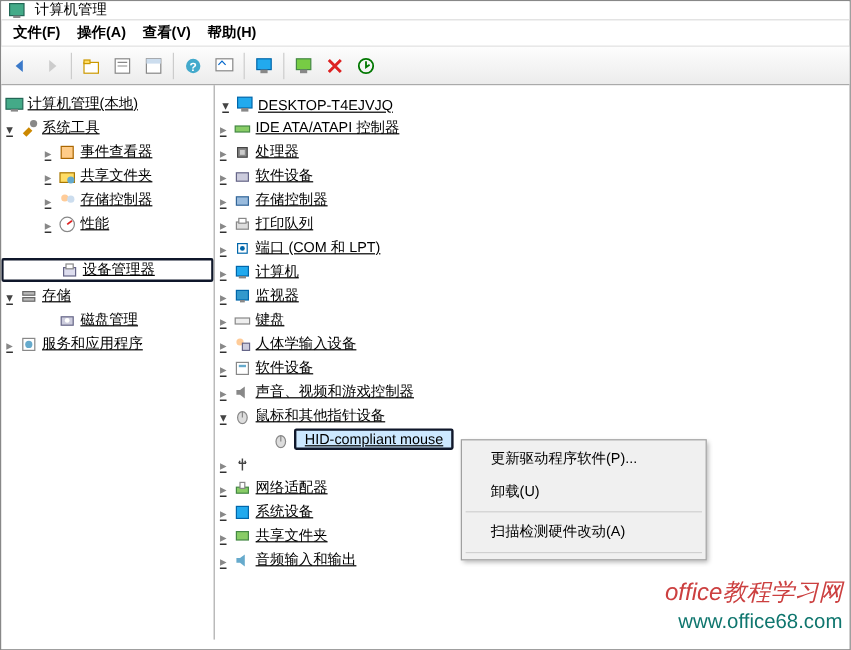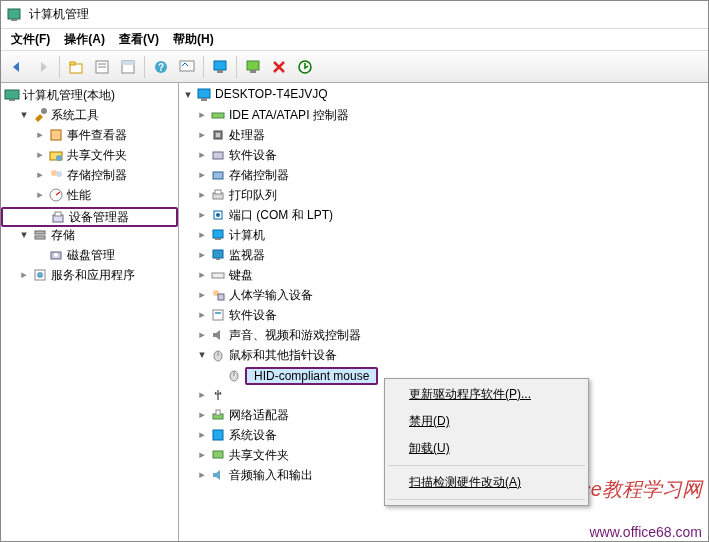--- a/index.html
+++ b/index.html
@@ -1,44 +1,44 @@
 <!DOCTYPE html>
 <html><head>
 <meta charset="utf-8">
 <style>
   * { box-sizing: border-box; font-family: "Microsoft YaHei", "Segoe UI", Tahoma, sans-serif; }
   body { margin: 0; padding: 0; width: 709px; height: 542px; background: #fff; font-size: 12px; color: #000; border: 1px solid #888; position: relative; overflow: hidden; }
-  .titlebar { height: 28px; display: flex; align-items: center; padding: 0 4px; gap: 4px; background: #fff; border-bottom: 1px solid #ddd; }
+  .titlebar { height: 16px; display: flex; align-items: center; padding: 0 4px; gap: 4px; background: #fff; border-bottom: 1px solid #ddd; }
   .titlebar .title { font-size: 12px; }
   .menubar { height: 22px; display: flex; align-items: center; padding: 0 4px; gap: 2px; border-bottom: 1px solid #ddd; }
   .menubar .menu { padding: 2px 6px; cursor: default; font-weight: bold; }
   .toolbar { height: 32px; display: flex; align-items: center; padding: 0 4px; gap: 2px; border-bottom: 1px solid #aaa; background: linear-gradient(#fdfdfd,#ececec); }
   .tbtn { width: 24px; height: 24px; display: flex; align-items: center; justify-content: center; border: 1px solid transparent; }
   .tbtn svg { display: block; }
   .sep { width: 1px; height: 22px; background: #ccc; margin: 0 2px; }
   .main { display: flex; height: calc(100% - 24px - 22px - 32px); }
   .leftpane { width: 178px; border-right: 1px solid #aaa; overflow: hidden; padding: 4px 0; }
   .rightpane { flex: 1; overflow: hidden; padding: 4px 0; position: relative; }
-  .tree-item { display: flex; align-items: flex-start; height: 20px; cursor: default; white-space: nowrap; }
+  .tree-item { display: flex; align-items: flex-end; height: 20px; cursor: default; white-space: nowrap; text-decoration: underline; }
   .twisty { width: 14px; height: 14px; display: inline-flex; align-items: center; justify-content: center; color: #666; font-size: 11px; }
   .twisty.expanded::before { content: "▾"; color: #444; }
   .twisty.collapsed::before { content: "▸"; color: #888; }
   .ticon { width: 16px; height: 16px; margin: 0 3px 0 1px; display: inline-flex; align-items: center; justify-content: center; }
   .indent0 { padding-left: 2px; }
-  .indent1 { padding-left: 16px; }
+  .indent1 { }
   .indent2 { padding-left: 32px; }
-  .highlight-box { border: 2px solid #701a75; border-radius: 2px; }
+  .highlight-box { border: 2px solid #0f172a; border-radius: 2px; margin-top: 20px; }
   .selected { background: #cce8ff; }
   .context-menu { position: absolute; background: #f0f0f0; border: 1px solid #a0a0a0; box-shadow: 2px 2px 4px rgba(0,0,0,0.3); padding: 2px; min-width: 205px; z-index: 10; }
-  .context-item { padding: 5px 20px 5px 22px; cursor: default; text-decoration: underline; }
+  .context-item { padding: 5px 20px 5px 22px; cursor: default; }
   .context-sep { border-top: 1px solid #d0d0d0; margin: 3px 1px; }
   .ctx-highlight { border: 2px solid #e08820; background: #cce8ff; padding: 3px 18px 3px 20px; }
   .watermark { position: absolute; right: 6px; bottom: 4px; text-align: right; line-height: 1.3; font-family: "KaiTi","STKaiti",serif; }
   .watermark .line1 { color: #cc4040; font-size: 20px; font-style: italic; }
-  .watermark .line2 { color: #701a75; font-size: 14px; margin-top: 21px; }
+  .watermark .line2 { color: #0f766e; font-size: 17px; }
 </style>
 </head>
 <body>
 
 <div class="titlebar">
   <span class="ticon">
     <svg width="16" height="16">
         <rect x="2" y="2" width="12" height="10" fill="#4a8" stroke="#265"></rect>
         <rect x="5" y="12" width="6" height="2" fill="#888"></rect>
       </svg>
@@ -416,21 +416,20 @@
             <svg width="14" height="14">
               <path d="M2 5v4h3l4 3V2L5 5z" fill="#6ac"></path>
             </svg>
           </span>
           <span>音频输入和输出</span>
         </div>
       </div>
 
     <div class="context-menu" style="left:205px; top:295px;">
       <div class="context-item">更新驱动程序软件(P)...</div>
-      <div class="context-item">禁用(D)</div>
       <div class="context-item">卸载(U)</div>
       <div class="context-sep"></div>
       <div class="context-item">扫描检测硬件改动(A)</div>
       <div class="context-sep"></div>
     </div>
 
     <div class="watermark">
       <div class="line1">office教程学习网</div>
       <div class="line2">www.office68.com</div>
     </div>

